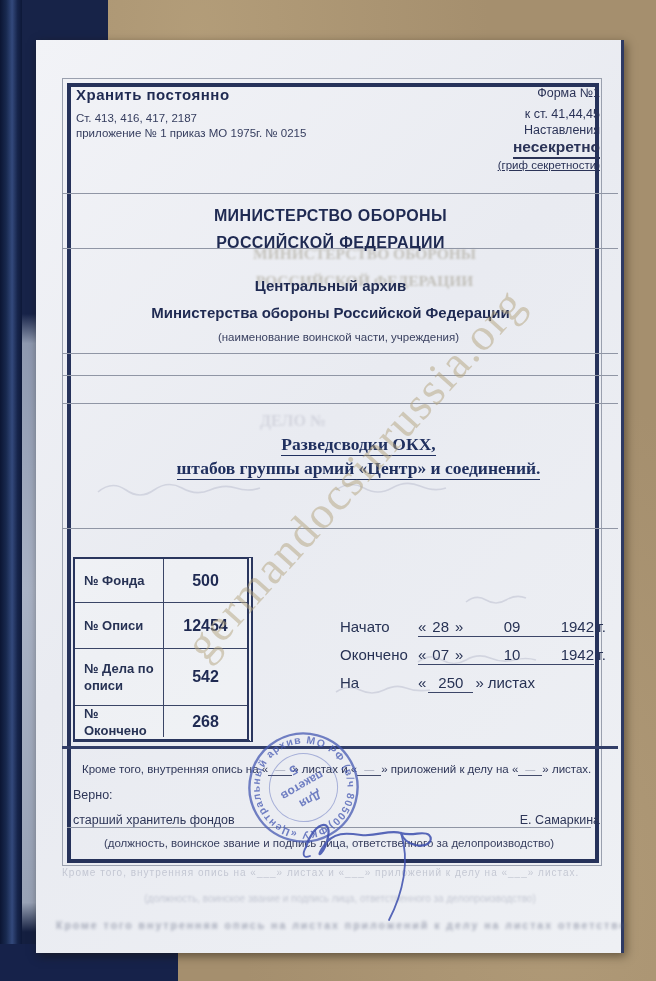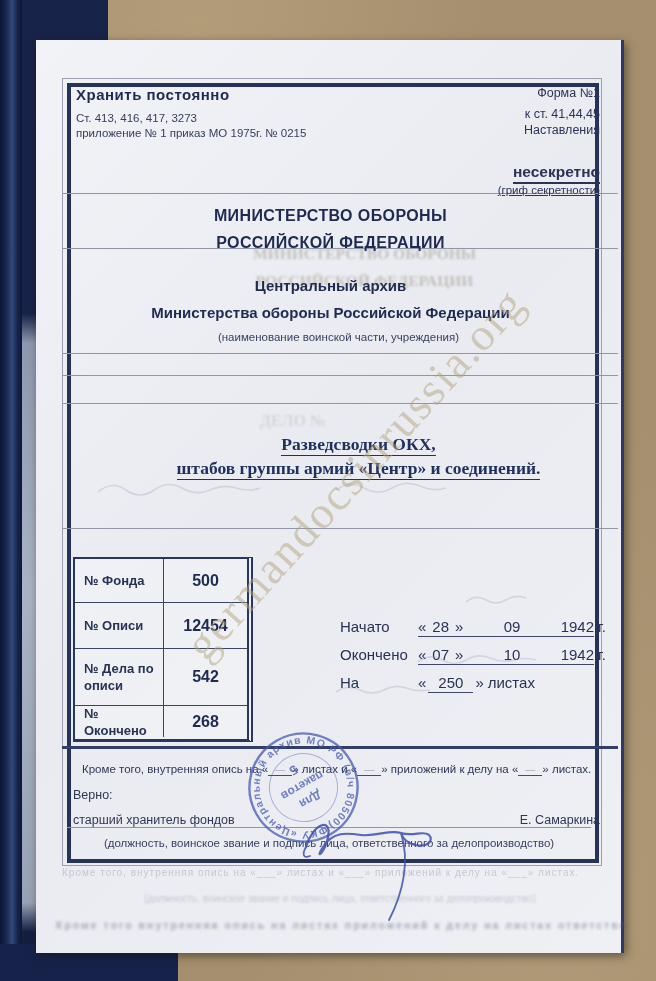--- a/index.html
+++ b/index.html
@@ -117,32 +117,32 @@
     <div class="abs rule" style="top:313px"></div>
     <div class="abs rule" style="top:335px"></div>
     <div class="abs rule" style="top:363px"></div>
     <div class="abs rule" style="top:488px"></div>
     <div class="abs rule-thick" style="top:706px"></div>
     <div class="abs rule-inner" style="top:787px"></div>
 
     <div class="abs" style="left:40px;top:46px;">
       <div class="hl-title">Хранить  постоянно</div>
       <div class="hl-small">
-        <div>Ст. 413, 416, 417, 3273</div>
+        <div>Ст. 413, 416, 417, 2187</div>
         <div>приложение № 1 приказ МО 1975г.  № 0215</div>
       </div>
     </div>
 
     <div class="abs hr-block" style="right:21px;top:46px;">
       <div class="hr-form">Форма №1</div>
       <div style="margin-top:6px;">
         <div class="hr-line">к ст. 41,44,45</div>
         <div class="hr-line">Наставления</div>
       </div>
-      <div style="margin-top:25px;">
+      <div style="margin-top:0;">
         <span class="hr-secret">несекретно</span>
         <div class="hr-secret-cap">(гриф секретности)</div>
       </div>
     </div>
 
     <div class="abs center-block ministry" style="top:162px;">
       <div>МИНИСТЕРСТВО ОБОРОНЫ</div>
       <div>РОССИЙСКОЙ ФЕДЕРАЦИИ</div>
     </div>
 

